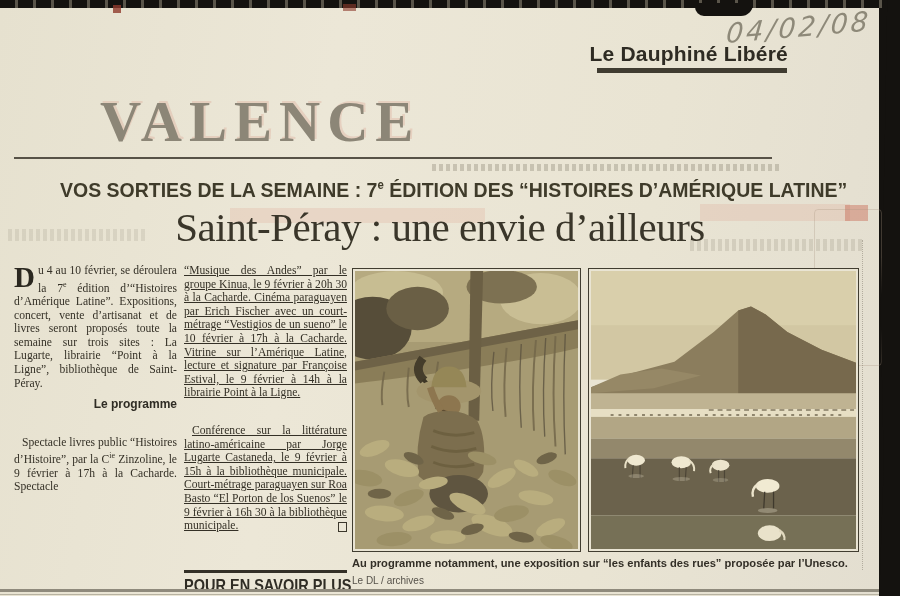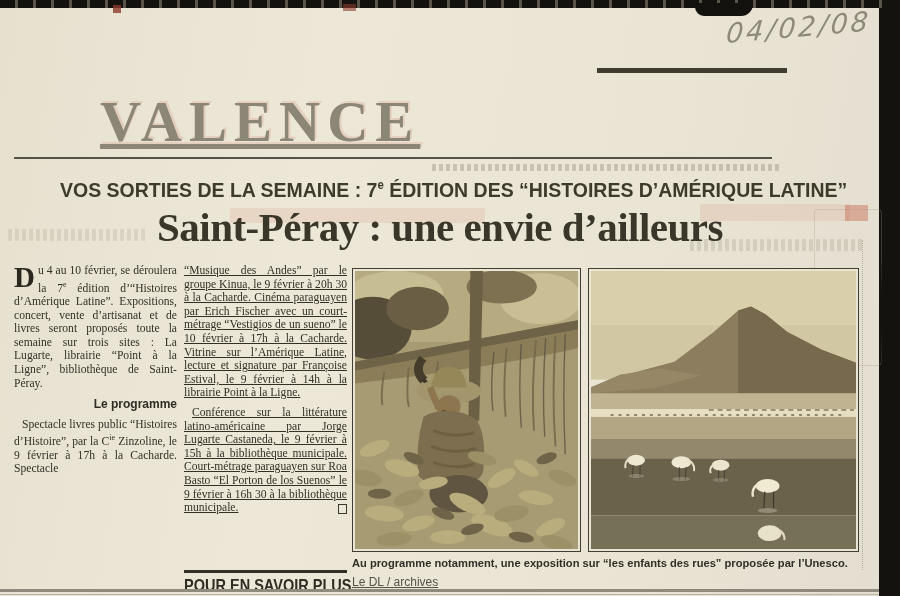--- a/index.html
+++ b/index.html
@@ -20,46 +20,46 @@
   .hand-date{position:absolute;left:726px;top:4px;width:160px;color:#858070;opacity:.9;
     font-family:"DejaVu Sans",sans-serif;font-style:italic;font-size:27px;letter-spacing:3px;
     transform:rotate(-5deg) skewX(-10deg);}
   
   .masthead{position:absolute;left:540px;top:35px;width:248px;text-align:right;
     font-family:"Liberation Sans",sans-serif;font-weight:bold;font-size:21px;color:#2e2b23;letter-spacing:.2px;}
   .m-rule{position:absolute;left:597px;top:61px;width:190px;height:5px;background:#403c31;}
   
   .section-title{position:absolute;left:100px;top:82px;font-family:"Liberation Serif",serif;
     font-weight:bold;font-size:57px;color:#8c8677;letter-spacing:7px;
-    text-shadow:2px -2px 0 rgba(214,150,132,.28);text-decoration:underline;}
+    text-shadow:2px -2px 0 rgba(214,150,132,.28);}
   .s-rule{position:absolute;left:14px;top:150px;width:758px;height:2px;background:#575247;}
   
   .bleed-strip{position:absolute;height:7px;filter:blur(.4px);
     background:repeating-linear-gradient(90deg,rgba(120,113,96,.30) 0 4px,rgba(120,113,96,0) 4px 7px);}
   .bs1{left:432px;top:157px;width:348px;}
   .bs2{left:8px;top:222px;width:140px;height:12px;opacity:.5;}
   .bs3{left:690px;top:232px;width:175px;height:12px;opacity:.6;}
   .pink{position:absolute;background:rgba(222,150,128,.20);}
   .pk1{left:230px;top:201px;width:255px;height:15px;}
   .pk2{left:700px;top:197px;width:150px;height:17px;}
   .pk3{left:845px;top:198px;width:23px;height:16px;background:rgba(195,85,64,.38);}
   .faint-box{position:absolute;left:814px;top:202px;width:66px;height:155px;border:1px solid rgba(170,148,128,.30);border-radius:4px;}
   
   .kicker{position:absolute;left:60px;top:171px;font-family:"Liberation Sans",sans-serif;
     font-weight:bold;font-size:20.5px;color:#3f3b2a;white-space:nowrap;
     transform:scaleX(.95);transform-origin:left;}
   .kicker sup{font-size:12px;}
   .headline{position:absolute;left:60px;top:196px;width:760px;text-align:center;margin:0;
-    font-family:"Liberation Serif",serif;font-weight:bold;font-size:41px;color:#3a362a;letter-spacing:-.5px;}
+    font-family:"Liberation Serif",serif;font-weight:normal;font-size:41px;color:#3a362a;letter-spacing:-.5px;}
   
   .col{position:absolute;top:257px;width:163px;font-size:11.6px;line-height:13.6px;
     color:#343026;text-align:justify;}
   .col1{left:14px;} .col2{left:184px;text-decoration:underline;}
   .col p{margin:0;}
-  .col .gap{margin-top:6px;}
+  .col .gap{margin-top:24px;}
   .dropcap{float:left;font-family:"Liberation Serif",serif;font-weight:bold;font-size:29px;
     line-height:24px;color:#2b2820;margin:1px 3px 0 0;}
   .subhead{margin-top:8px !important;margin-bottom:1px !important;
     font-family:"Liberation Sans",sans-serif;font-weight:bold;font-size:12px;color:#2f2c24;text-align:right;}
   .indent{text-indent:8px;}
   sup.bsup{font-size:8px;}
   .endbox{float:right;width:7px;height:8px;border:1.5px solid #3b372c;margin-top:3px;}
   
   .more{position:absolute;left:184px;top:545px;width:170px;margin-top:18px;}
   .more-rule{width:163px;height:3px;background:#343027;}
@@ -68,33 +68,34 @@
   .more-phone{margin-top:2px;font-family:"Liberation Sans",sans-serif;font-weight:bold;font-size:14px;color:#2f2c24;letter-spacing:.2px;}
   
   .photo{position:absolute;top:261px;background:#e9e4d3;border:1.5px solid #413d30;padding:2px;box-sizing:border-box;}
   .photo1{left:352px;width:229px;height:284px;}
   .photo2{left:588px;width:271px;height:284px;}
   .photo svg{display:block;width:100%;height:100%;}
   
   .caption{position:absolute;left:352px;top:550px;width:530px;font-family:"Liberation Sans",sans-serif;
     font-weight:bold;font-size:11.5px;color:#332f27;white-space:nowrap;transform:scaleX(.97);transform-origin:left;}
   .credit{position:absolute;left:352px;top:568px;font-family:"Liberation Sans",sans-serif;
-    font-size:12px;color:#56524a;text-decoration:underline;}
+    font-size:10px;color:#56524a;}
   
   .b-rule1{position:absolute;left:0;top:582px;width:879px;height:3px;background:#8f8a7c;}
   .b-rule2{position:absolute;left:0;top:587px;width:879px;height:1px;background:#b7b2a1;}
 </style>
 </head>
 <body>
 
 <div class="scan">
   <div class="paper">
 
     <div class="hand-date">04/02/08</div>
 
+    <div class="masthead">Le Dauphiné Libéré</div>
     <div class="m-rule"></div>
 
     <div class="section-title">VALENCE</div>
     <div class="s-rule"></div>
 
     <div class="bleed-strip bs1"></div>
     <div class="bleed-strip bs2"></div>
     <div class="bleed-strip bs3"></div>
     <div class="pink pk1"></div>
     <div class="pink pk2"></div>

